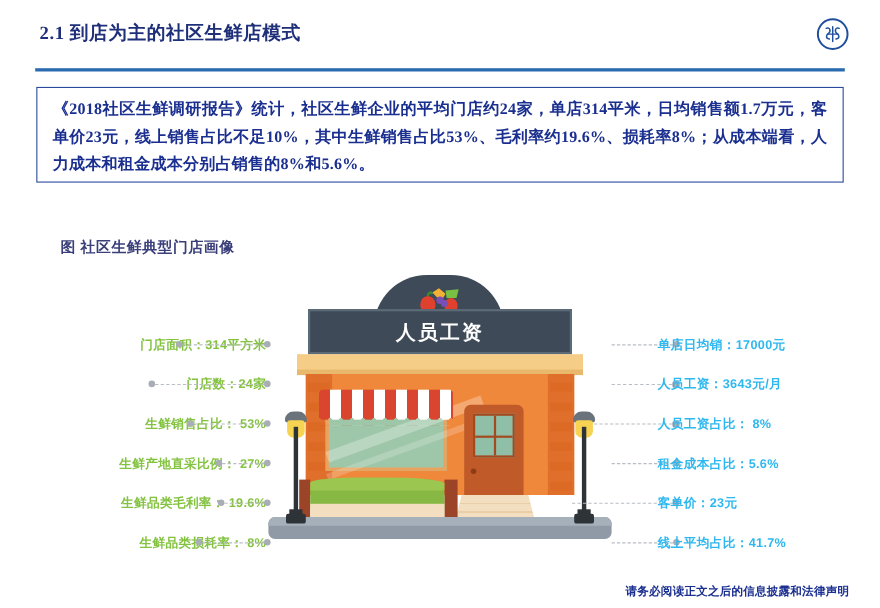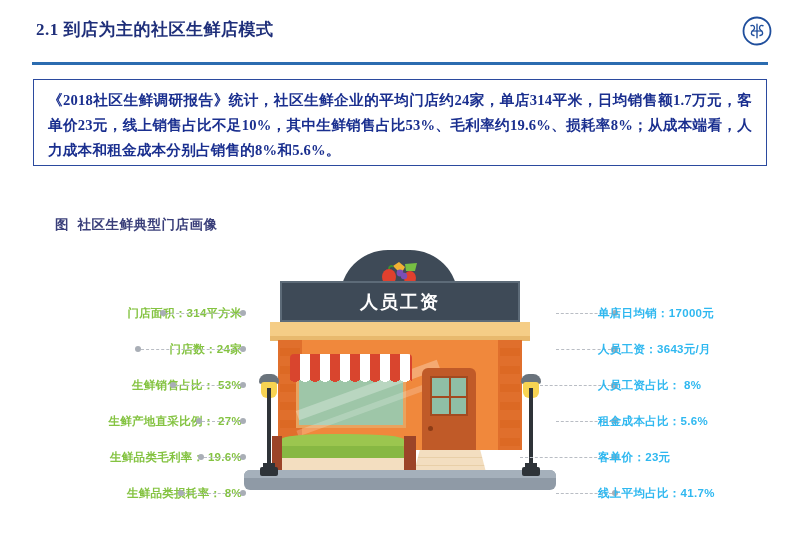--- a/index.html
+++ b/index.html
@@ -43,21 +43,21 @@
   .callout p {
     font-size:14.6px; line-height:25px; color:#1a2f8f; font-weight:bold;
     font-family:"Liberation Serif", serif; text-align:justify;
     letter-spacing:.2px;
   }
 
   
   .fig-caption {
     position:absolute; left:55px; top:216px;
     font-size:13.5px; color:#3a3f7a; font-weight:bold;
-    font-family:Liberation Mono, monospace; letter-spacing:.5px;
+    font-family:Liberation Sans, sans-serif; letter-spacing:.5px;
   }
 
   
   .diagram { position:absolute; left:0; top:250px; width:800px; height:270px; }
 
   .col-left  { position:absolute; left:0px;   top:0; width:250px; }
   .col-right { position:absolute; left:560px; top:0; width:240px; }
 
   .lbl-row {
     position:absolute; height:18px; display:flex; align-items:center;
@@ -420,13 +420,14 @@
     <div class="lbl-row" style="top:198px;">
         <span class="lbl-text">客单价：23元</span>
       </div>
     <div class="lbl-row" style="top:234px;">
         <span class="lbl-text">线上平均占比：41.7%</span>
       </div>
   </div>
 </div>
 
 <div class="footer">
+  <div class="footer-note">请务必阅读正文之后的信息披露和法律声明</div>
 </div>
 
 </body></html>

